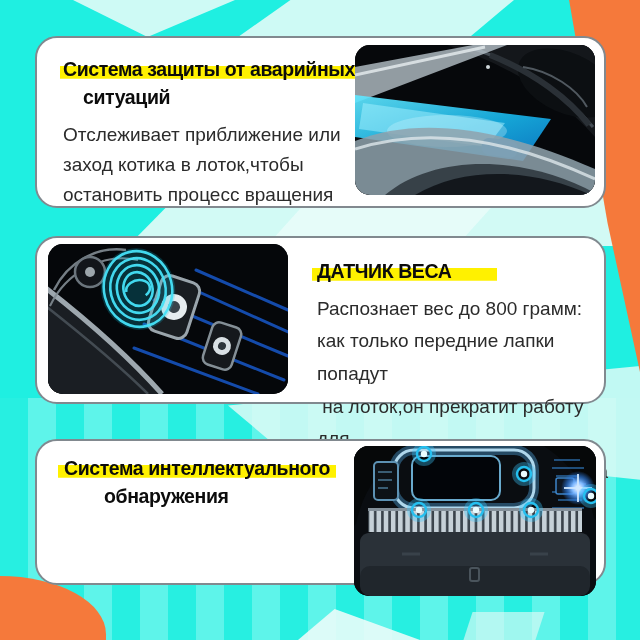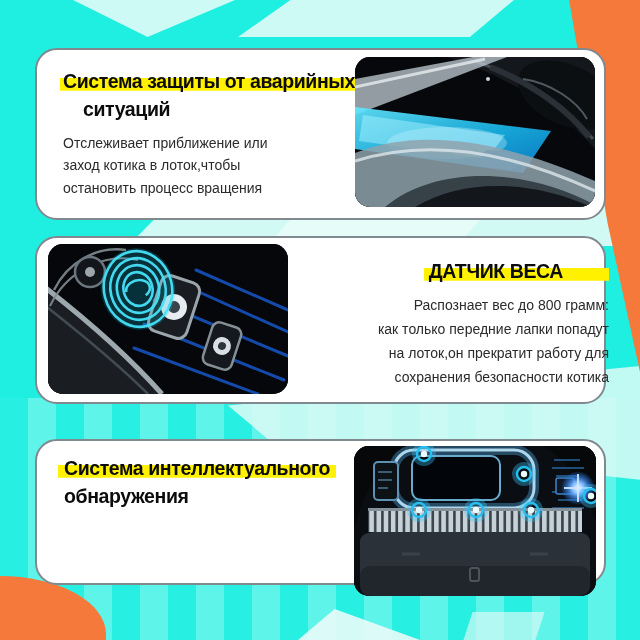--- a/index.html
+++ b/index.html
@@ -25,45 +25,45 @@
   .bg-white-strip2{left:468px;top:612px;width:72px;height:28px;background:rgba(225,250,246,.65);
       transform:skewX(-18deg);}
   .bg-orange-tr{right:0;top:0;width:72px;height:372px;background:#f5793b;
       clip-path:polygon(1.5% 0,100% 0,100% 100%,55% 60%);}
   .bg-orange-bl{left:0;bottom:0;width:106px;height:64px;background:#f5793b;
       border-top-right-radius:110% 100%;}
 
   
   .card{position:absolute;left:35px;width:571px;background:#ffffff;border:2px solid #81898f;
       border-radius:22px;box-sizing:border-box;}
-  #card1{top:48px;height:172px;}
-  #card2{top:236px;height:168px;text-align:right;}
+  #card1{top:36px;height:172px;}
+  #card2{top:236px;height:168px;}
   #card3{top:439px;height:146px;}
 
   .photo{position:absolute;border-radius:15px;overflow:hidden;background:#000;}
   #card1 .photo{right:9px;top:7px;width:240px;height:150px;}
   #card2 .photo{left:11px;top:6px;width:240px;height:150px;}
   #card3 .photo{right:8px;top:5px;width:242px;height:150px;}
   .photo svg{display:block;}
 
   .text{position:absolute;}
   #card1 .text{left:26px;top:18px;width:300px;}
   #card2 .text{left:280px;top:20px;width:292px;}
   #card3 .text{left:27px;top:14px;width:308px;}
 
   .title{font-weight:bold;font-size:19.5px;line-height:1.42;color:#0c0c0c;letter-spacing:-0.4px;}
   .hl{background:linear-gradient(#fff100,#fff100) no-repeat 0 86%/100% 58%;}
   #card1 .hl{padding:0 3px;margin-left:-3px;}
   #card2 .hl{padding:0 46px 0 5px;margin-left:-5px;}
   #card3 .hl{padding:0 6px;margin-left:-6px;}
-  .title-rest{display:block;}
+  .title-rest{display:block;margin-left:40px;}
   #card1 .title-rest{margin-left:20px;}
   .title-rest:empty{display:none;}
 
-  .body{margin-top:7px;font-size:14px;line-height:1.72;color:#2b2b2b;white-space:pre-wrap;}
+  .body{margin-top:7px;font-size:19px;line-height:1.72;color:#2b2b2b;white-space:pre-wrap;}
   #card1 .body{line-height:1.58;margin-top:9px;}
 </style>
 </head>
 <body>
 
 <div id="canvas">
 
   <div class="bg bg-mint-top-wedge"></div>
   <div class="bg bg-mint-top-band"></div>
   <div class="bg bg-mint-band1"></div>

